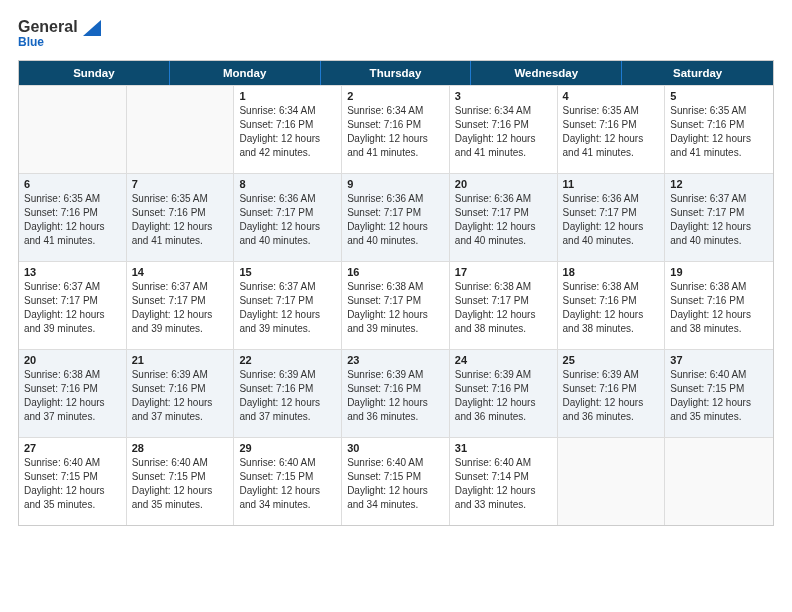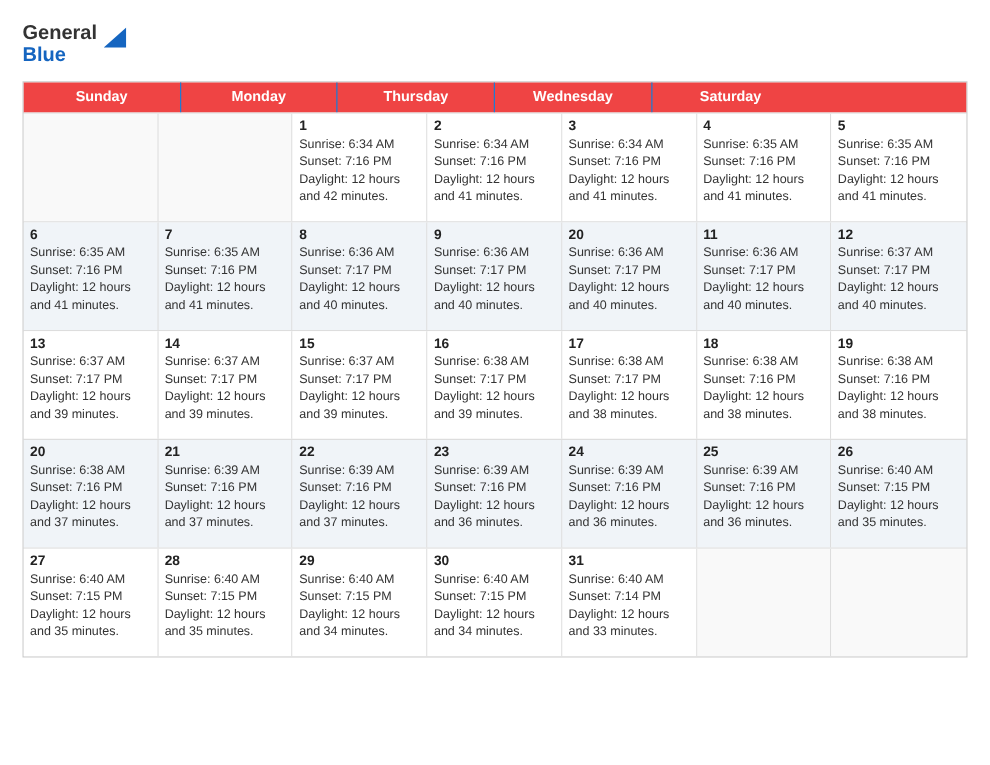--- a/index.html
+++ b/index.html
@@ -42,22 +42,22 @@
       margin-top: 2px;
     }
     .calendar {
       flex: 1;
       display: flex;
       flex-direction: column;
       border: 1px solid #ccc;
     }
     .day-headers {
       display: grid;
-      grid-template-columns: repeat(6, 1fr);
-      background: #ef4444;
+      grid-template-columns: repeat(5, 1fr);
+      background: #0c4a6e;
     }
     .day-header {
       color: #fff;
       font-size: 11.5px;
       font-weight: bold;
       padding: 6px 5px;
       text-align: center;
       border-right: 1px solid #1e7ad1;
     }
     .day-header:last-child { border-right: none; }
@@ -99,21 +99,21 @@
   </style>
 </head>
 <body>
 
 <div class="page">
   <div class="header">
     <div class="logo">
     <div style="display:flex; align-items:center;">
       <div>
         <div style="font-size:16px; font-weight:bold; color:#333; line-height:1.15;">General</div>
-        <div style="font-size:16px; font-weight:bold; color:#1565c0; line-height:1.15;">Blue</div>
+        <div style="font-size:12px; font-weight:bold; color:#1565c0; line-height:1.15;">Blue</div>
       </div>
       <svg width="20" height="20" viewBox="0 0 20 20" style="margin-left:3px; margin-top:-12px;">
         <polygon points="2,18 20,2 20,18" fill="#1565c0"></polygon>
       </svg>
     </div>
   </div>
     <div class="title-block">
       <div class="month-title"></div>
       <div class="subtitle"></div>
     </div>
@@ -306,21 +306,21 @@
 and 36 minutes.</div>
           </div>
           <div class="day-cell alt-row">
             <div class="day-number">25</div>
             <div class="day-info" style="white-space: pre-line;">Sunrise: 6:39 AM
 Sunset: 7:16 PM
 Daylight: 12 hours
 and 36 minutes.</div>
           </div>
           <div class="day-cell alt-row">
-            <div class="day-number">26</div>
+            <div class="day-number">37</div>
             <div class="day-info" style="white-space: pre-line;">Sunrise: 6:40 AM
 Sunset: 7:15 PM
 Daylight: 12 hours
 and 35 minutes.</div>
           </div>
         </div>
         <div class="week">
           <div class="day-cell">
             <div class="day-number">27</div>
             <div class="day-info" style="white-space: pre-line;">Sunrise: 6:40 AM

